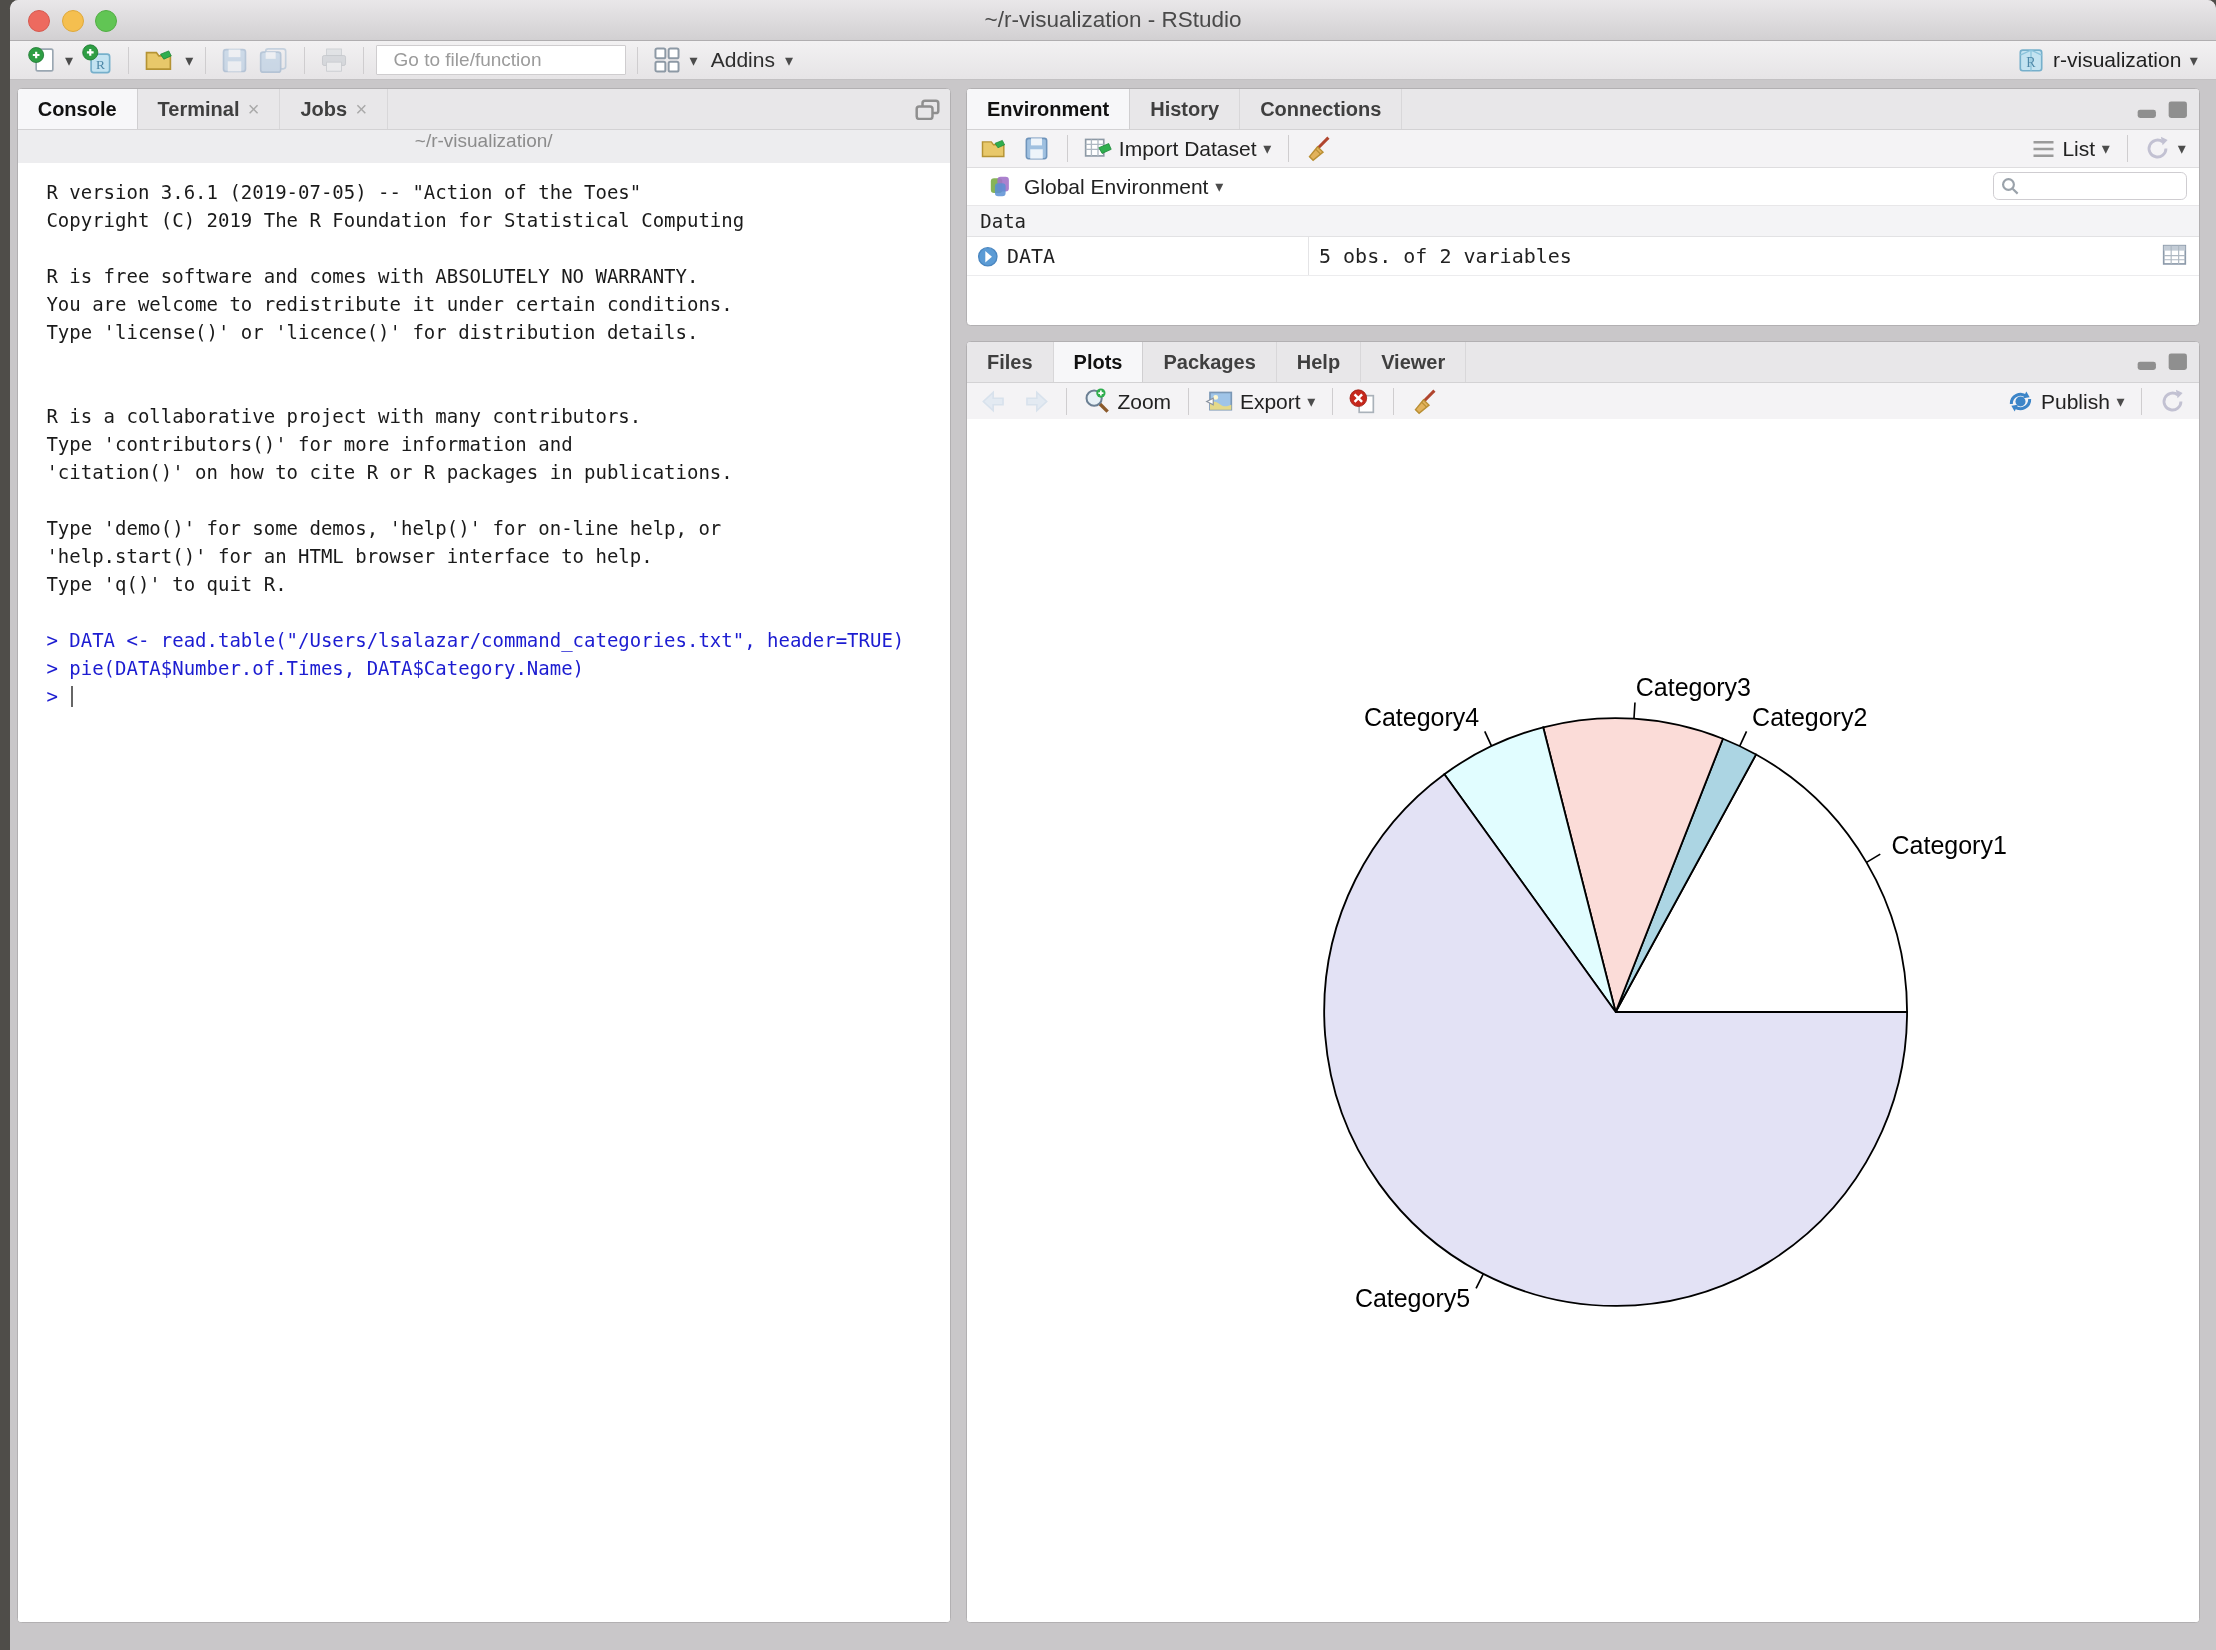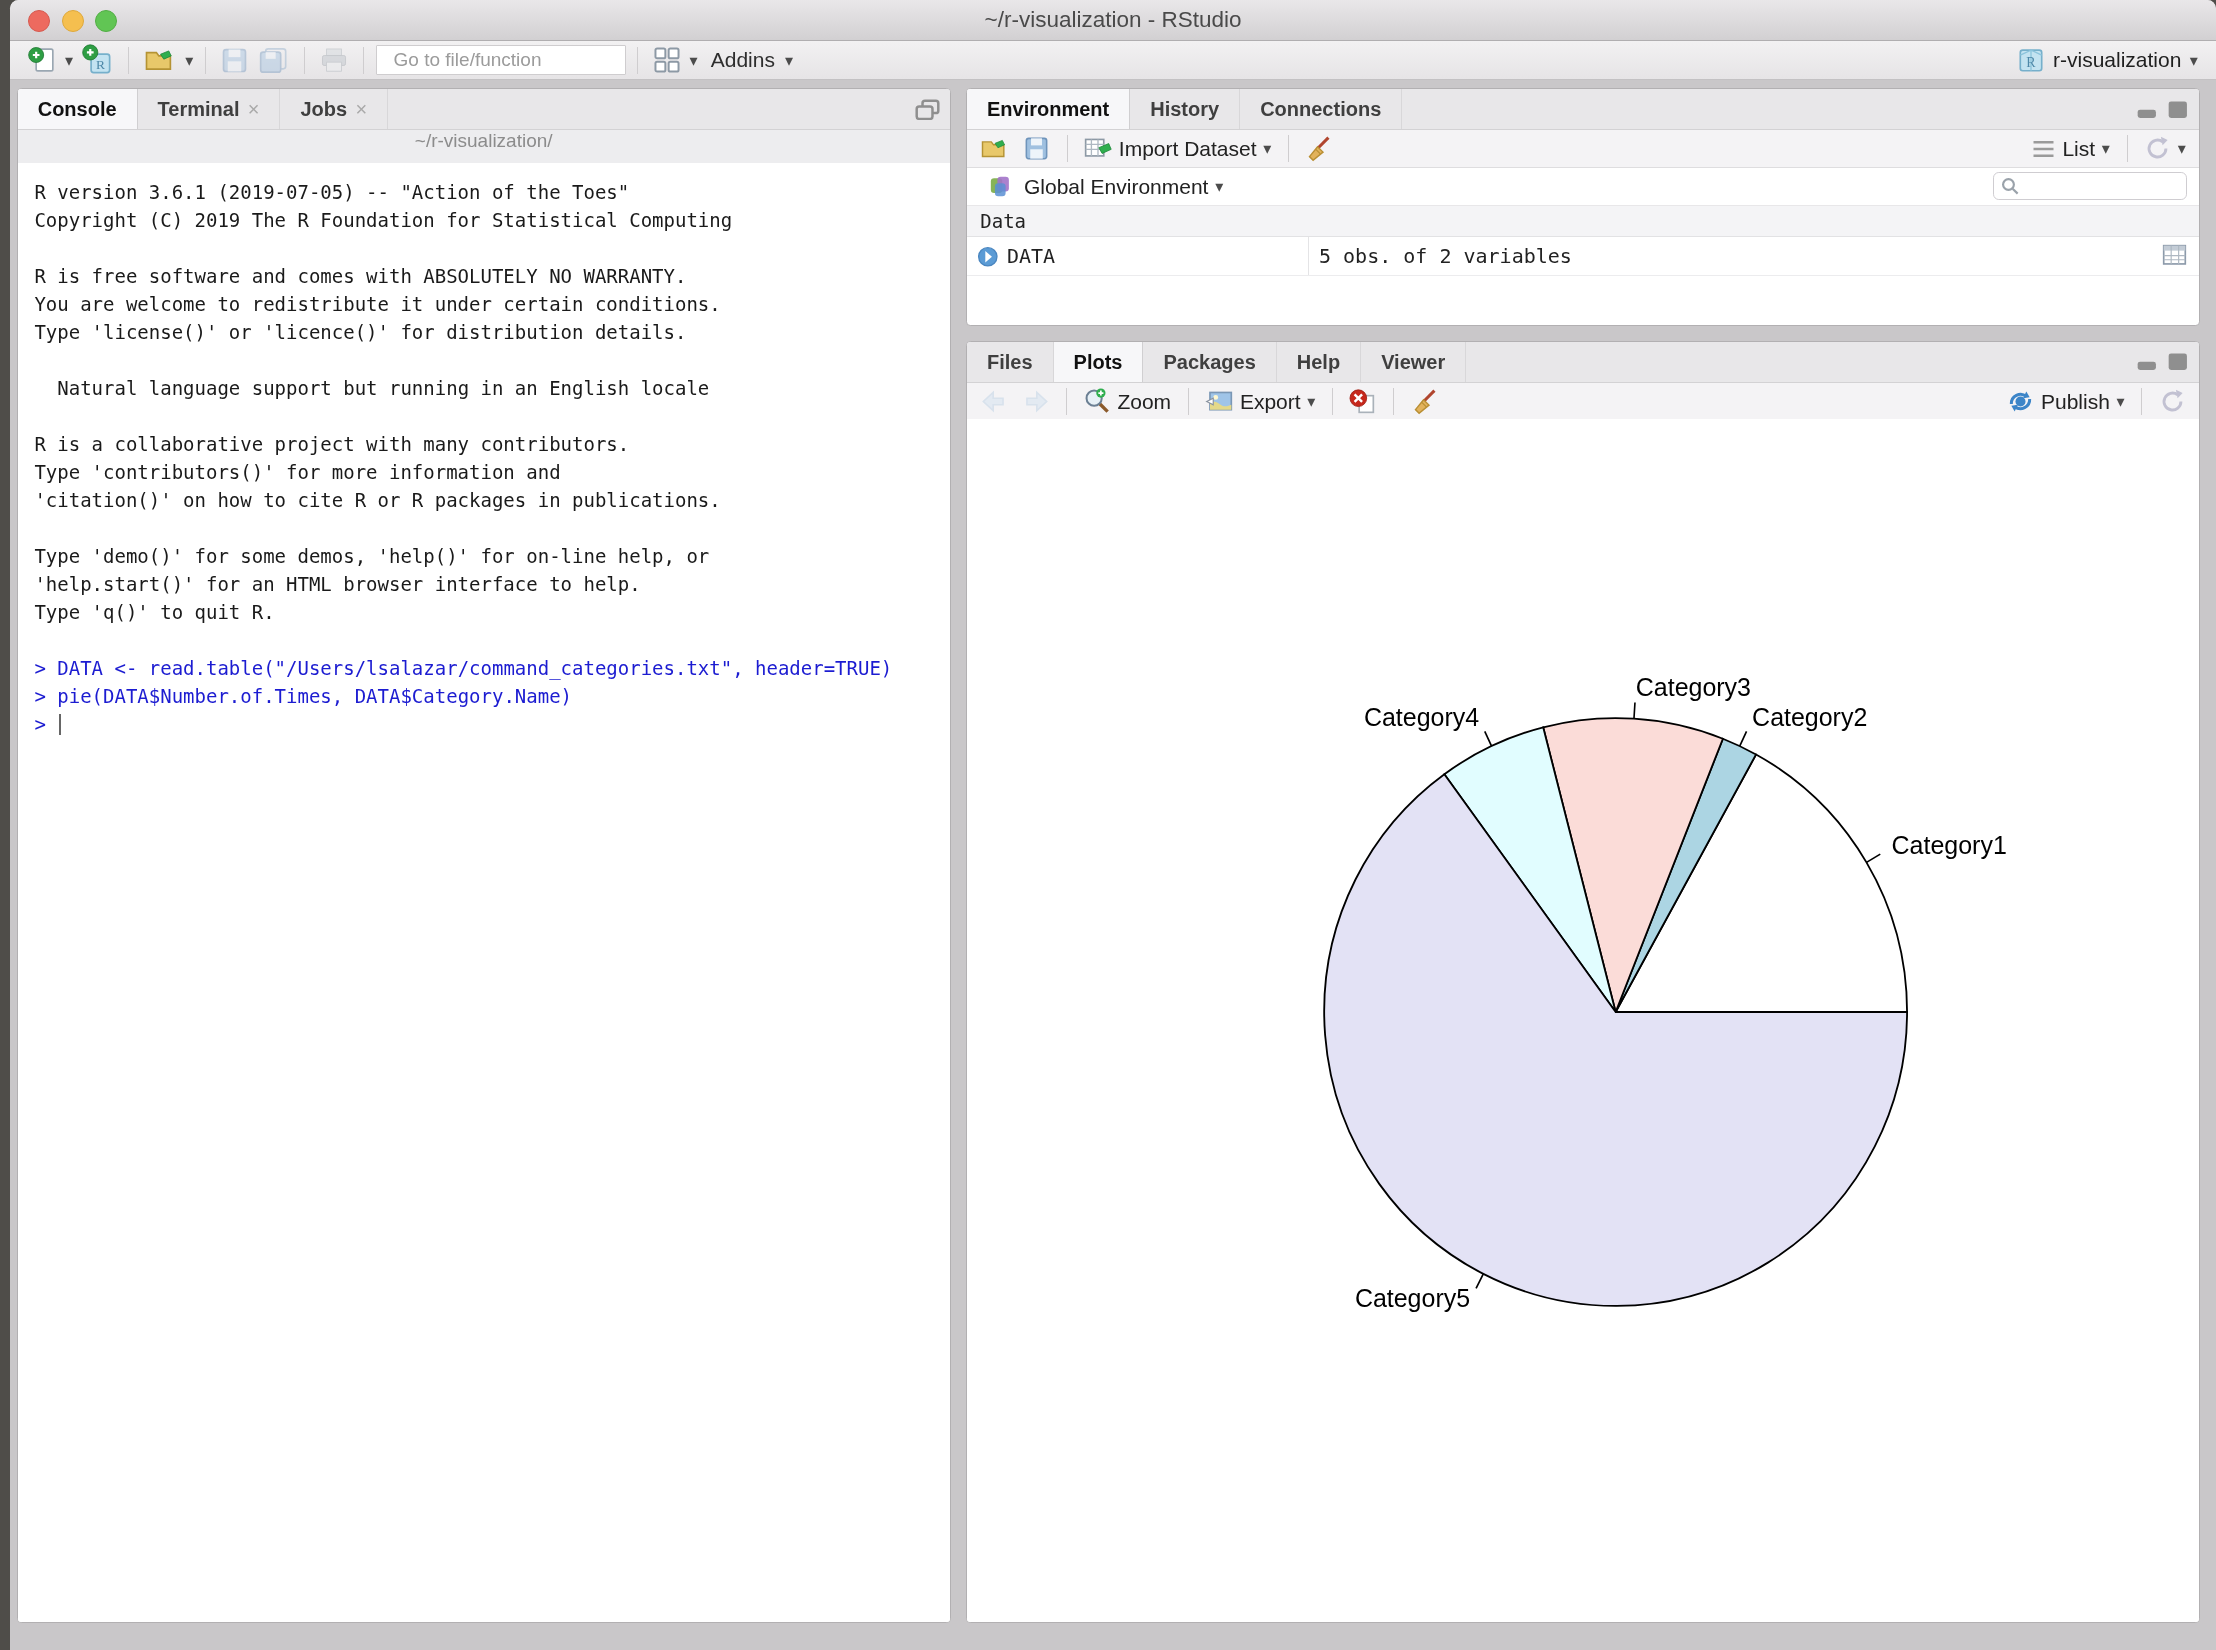--- a/index.html
+++ b/index.html
@@ -45,21 +45,21 @@
   .tab{display:flex;align-items:center;gap:8.3px;padding:0 20px;font-size:20px;font-weight:600;color:#3f3f3f;
     border-right:0.8px solid #d8d7d9;cursor:pointer;white-space:nowrap;}
   .tab.active{background:#f7f7f9;color:#111;border-right:0.8px solid #d0cfd1;}
   .tab .x{color:#a9a9a9;font-size:20px;font-weight:400;}
   .paneicons{position:absolute;right:10px;top:0;height:40px;display:flex;align-items:center;gap:10px;}
 
   .subbar{height:33px;background:#ededef;border-bottom:0.8px solid #dcdbdd;display:flex;align-items:center;padding:0 11.7px;gap:8.3px;position:relative;flex-direction:column;}
   .pathtext{font-size:19px;color:#8c8c8c;}
 
   .console-body{position:absolute;left:0;right:0;top:74px;bottom:0;background:#fff;padding:15px 0 0 16.7px;overflow:hidden;}
-  .cline{font-family:"DejaVu Sans Mono",monospace;font-size:19px;line-height:28px;color:#1a1a1a;white-space:pre-wrap;}
+  .cline{font-family:"DejaVu Sans Mono",monospace;font-size:19px;line-height:28px;color:#1a1a1a;white-space:pre-wrap;margin-left:12px;}
   .cline.in,.cline.prompt{color:#1c1cd1;}
   .cline .prompt{color:#1c1cd1;}
   .caretbar{display:inline-block;width:1.7px;height:21.6px;background:#666;vertical-align:text-bottom;margin-left:1.7px;}
 
   .envtoolbar{height:37px;background:#f4f3f5;border-bottom:0.8px solid #deddDF;display:flex;align-items:center;padding:0 10px;gap:6.7px;}
   .envlabel{font-size:21px;color:#222;}
   .scope-row{height:37px;display:flex;align-items:center;gap:10px;padding:0 22px;border-bottom:0.8px solid #e8e7e9;position:relative;background:#fff;}
   .searchbox{position:absolute;right:11.7px;top:4.2px;width:194px;height:27.5px;background:#fff;border:0.8px solid #cfcdd1;border-radius:5.8px;display:flex;align-items:center;padding:0 6.7px;box-sizing:border-box;gap:5px;}
   .searchbox input{flex:1;border:none;outline:none;background:transparent;font-size:18.3px;color:#333;min-width:0;}
   .secheader{height:30px;background:#f4f4f6;border-bottom:0.8px solid #e2e2e4;display:flex;align-items:center;padding:0 13.3px;
@@ -204,21 +204,20 @@
         </svg>
       </div>
       <div class="console-body">
           <div class="cline out">R version 3.6.1 (2019-07-05) -- "Action of the Toes"</div>
           <div class="cline out">Copyright (C) 2019 The R Foundation for Statistical Computing</div>
           <div class="cline blank">&nbsp;</div>
           <div class="cline out">R is free software and comes with ABSOLUTELY NO WARRANTY.</div>
           <div class="cline out">You are welcome to redistribute it under certain conditions.</div>
           <div class="cline out">Type 'license()' or 'licence()' for distribution details.</div>
           <div class="cline blank">&nbsp;</div>
-          <div class="cline out">  Natural language support but running in an English locale</div>
           <div class="cline blank">&nbsp;</div>
           <div class="cline out">R is a collaborative project with many contributors.</div>
           <div class="cline out">Type 'contributors()' for more information and</div>
           <div class="cline out">'citation()' on how to cite R or R packages in publications.</div>
           <div class="cline blank">&nbsp;</div>
           <div class="cline out">Type 'demo()' for some demos, 'help()' for on-line help, or</div>
           <div class="cline out">'help.start()' for an HTML browser interface to help.</div>
           <div class="cline out">Type 'q()' to quit R.</div>
           <div class="cline blank">&nbsp;</div>
           <div class="cline in"><span class="prompt">&gt; </span>DATA &lt;- read.table("/Users/lsalazar/command_categories.txt", header=TRUE)</div>

